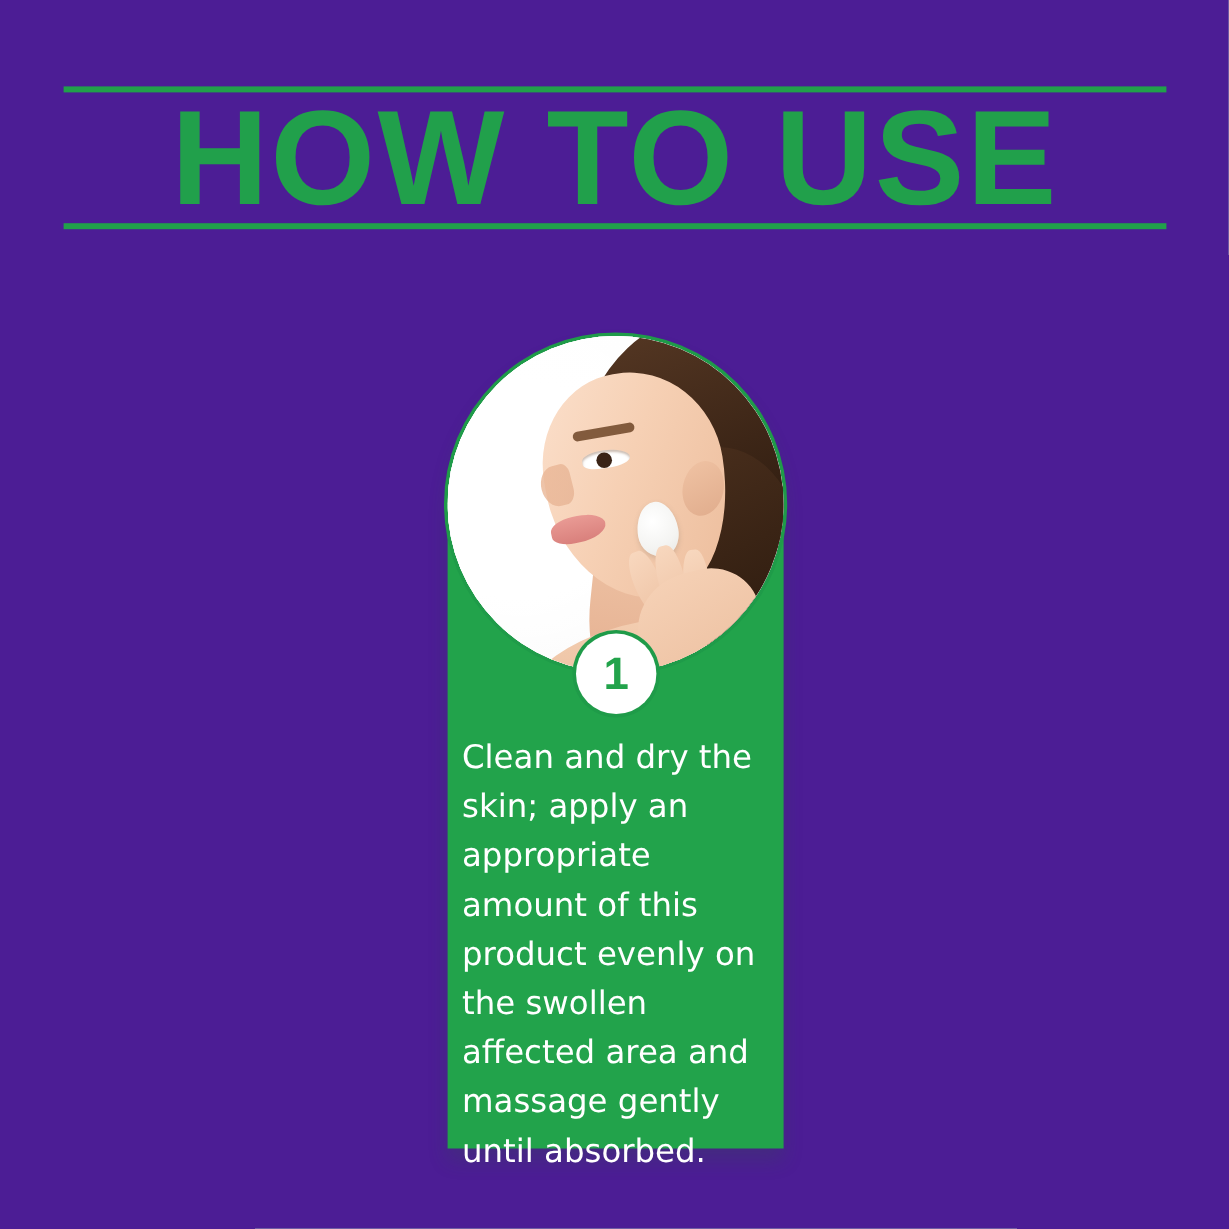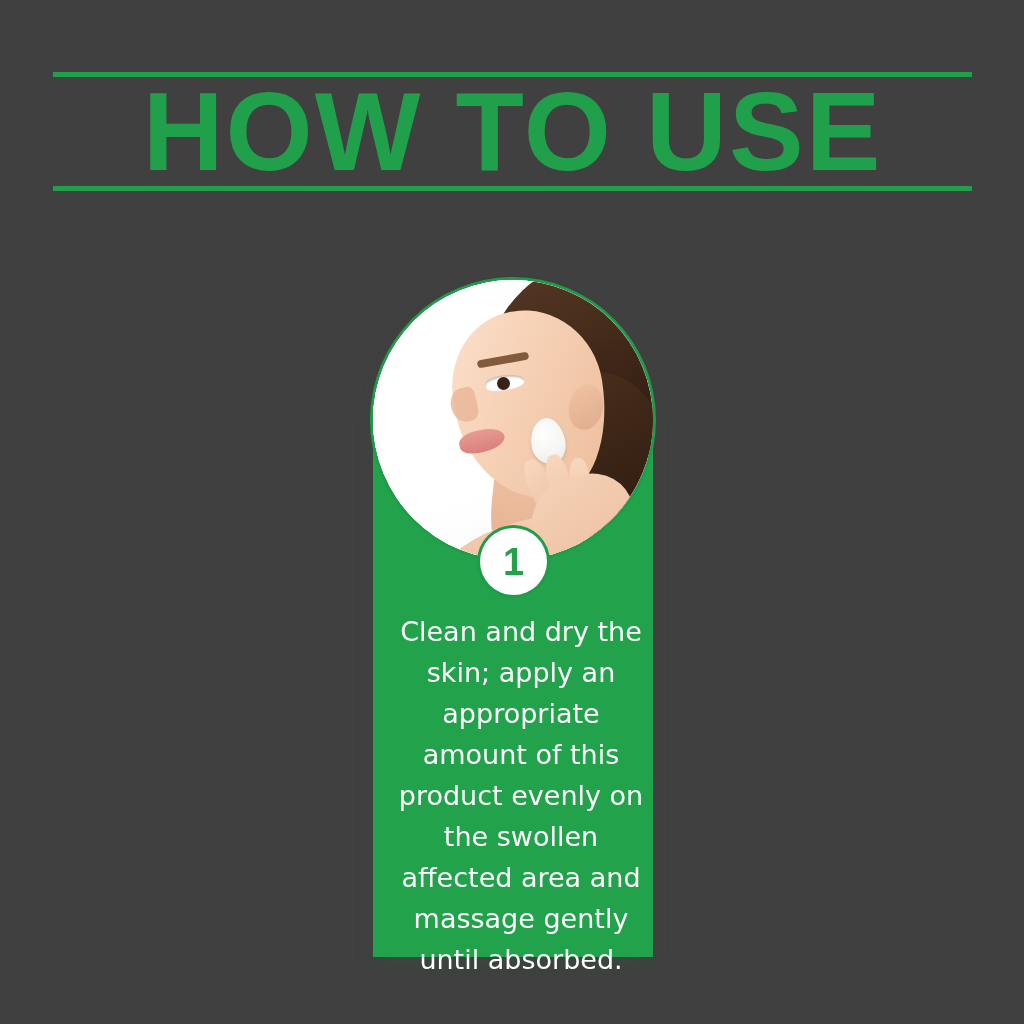--- a/index.html
+++ b/index.html
@@ -11,21 +11,21 @@
     height: 1024px;
     background: #bfefc9;
     font-family: "Liberation Sans", sans-serif;
     overflow: hidden;
   }
 
   #poster {
     position: relative;
     width: 1024px;
     height: 1024px;
-    background: #404040;
+    background: #4c1d95;
   }
 
   
   .header {
     position: absolute;
     left: 53px;
     top: 72px;
     width: 919px;
     height: 120px;
   }
@@ -230,24 +230,23 @@
   .badge-num {
     color: #22a34b;
     font-family: "Liberation Sans", sans-serif;
     font-weight: 700;
     font-size: 38px;
     line-height: 1;
   }
 
   .card-text {
     position: absolute;
-    left: 20px;
+    left: 12px;
     top: 331px;
     width: 256px;
-    text-align: center;
     color: #ffffff;
     font-family: "DejaVu Sans", sans-serif;
     font-weight: 400;
     font-size: 27px;
     line-height: 41px;
     letter-spacing: 0px;
   }
 </style>
 </head>
 <body>

